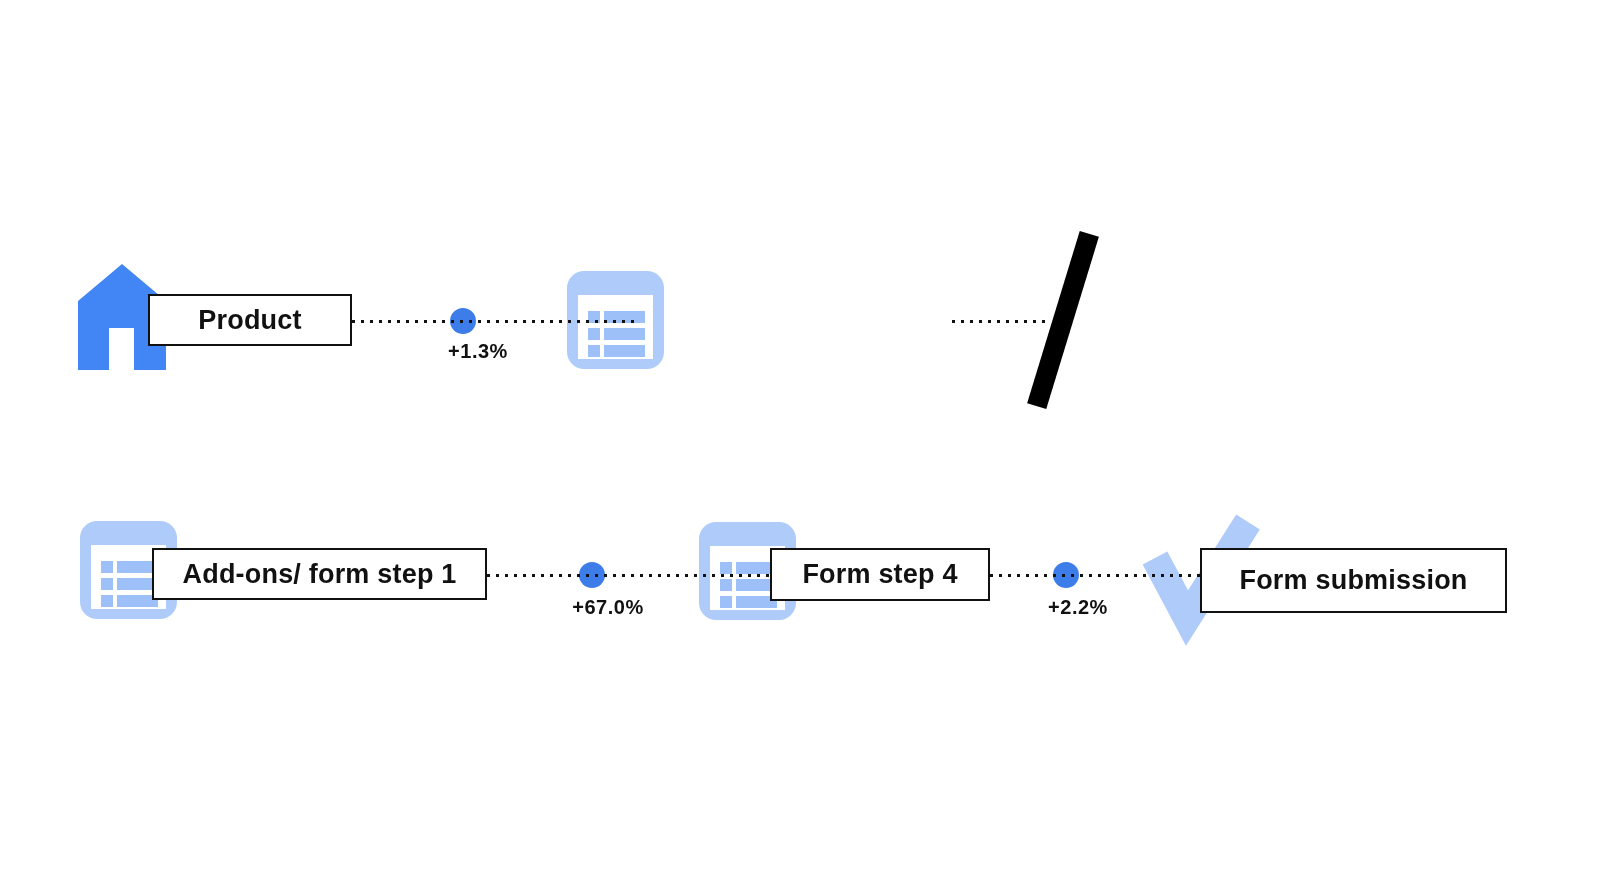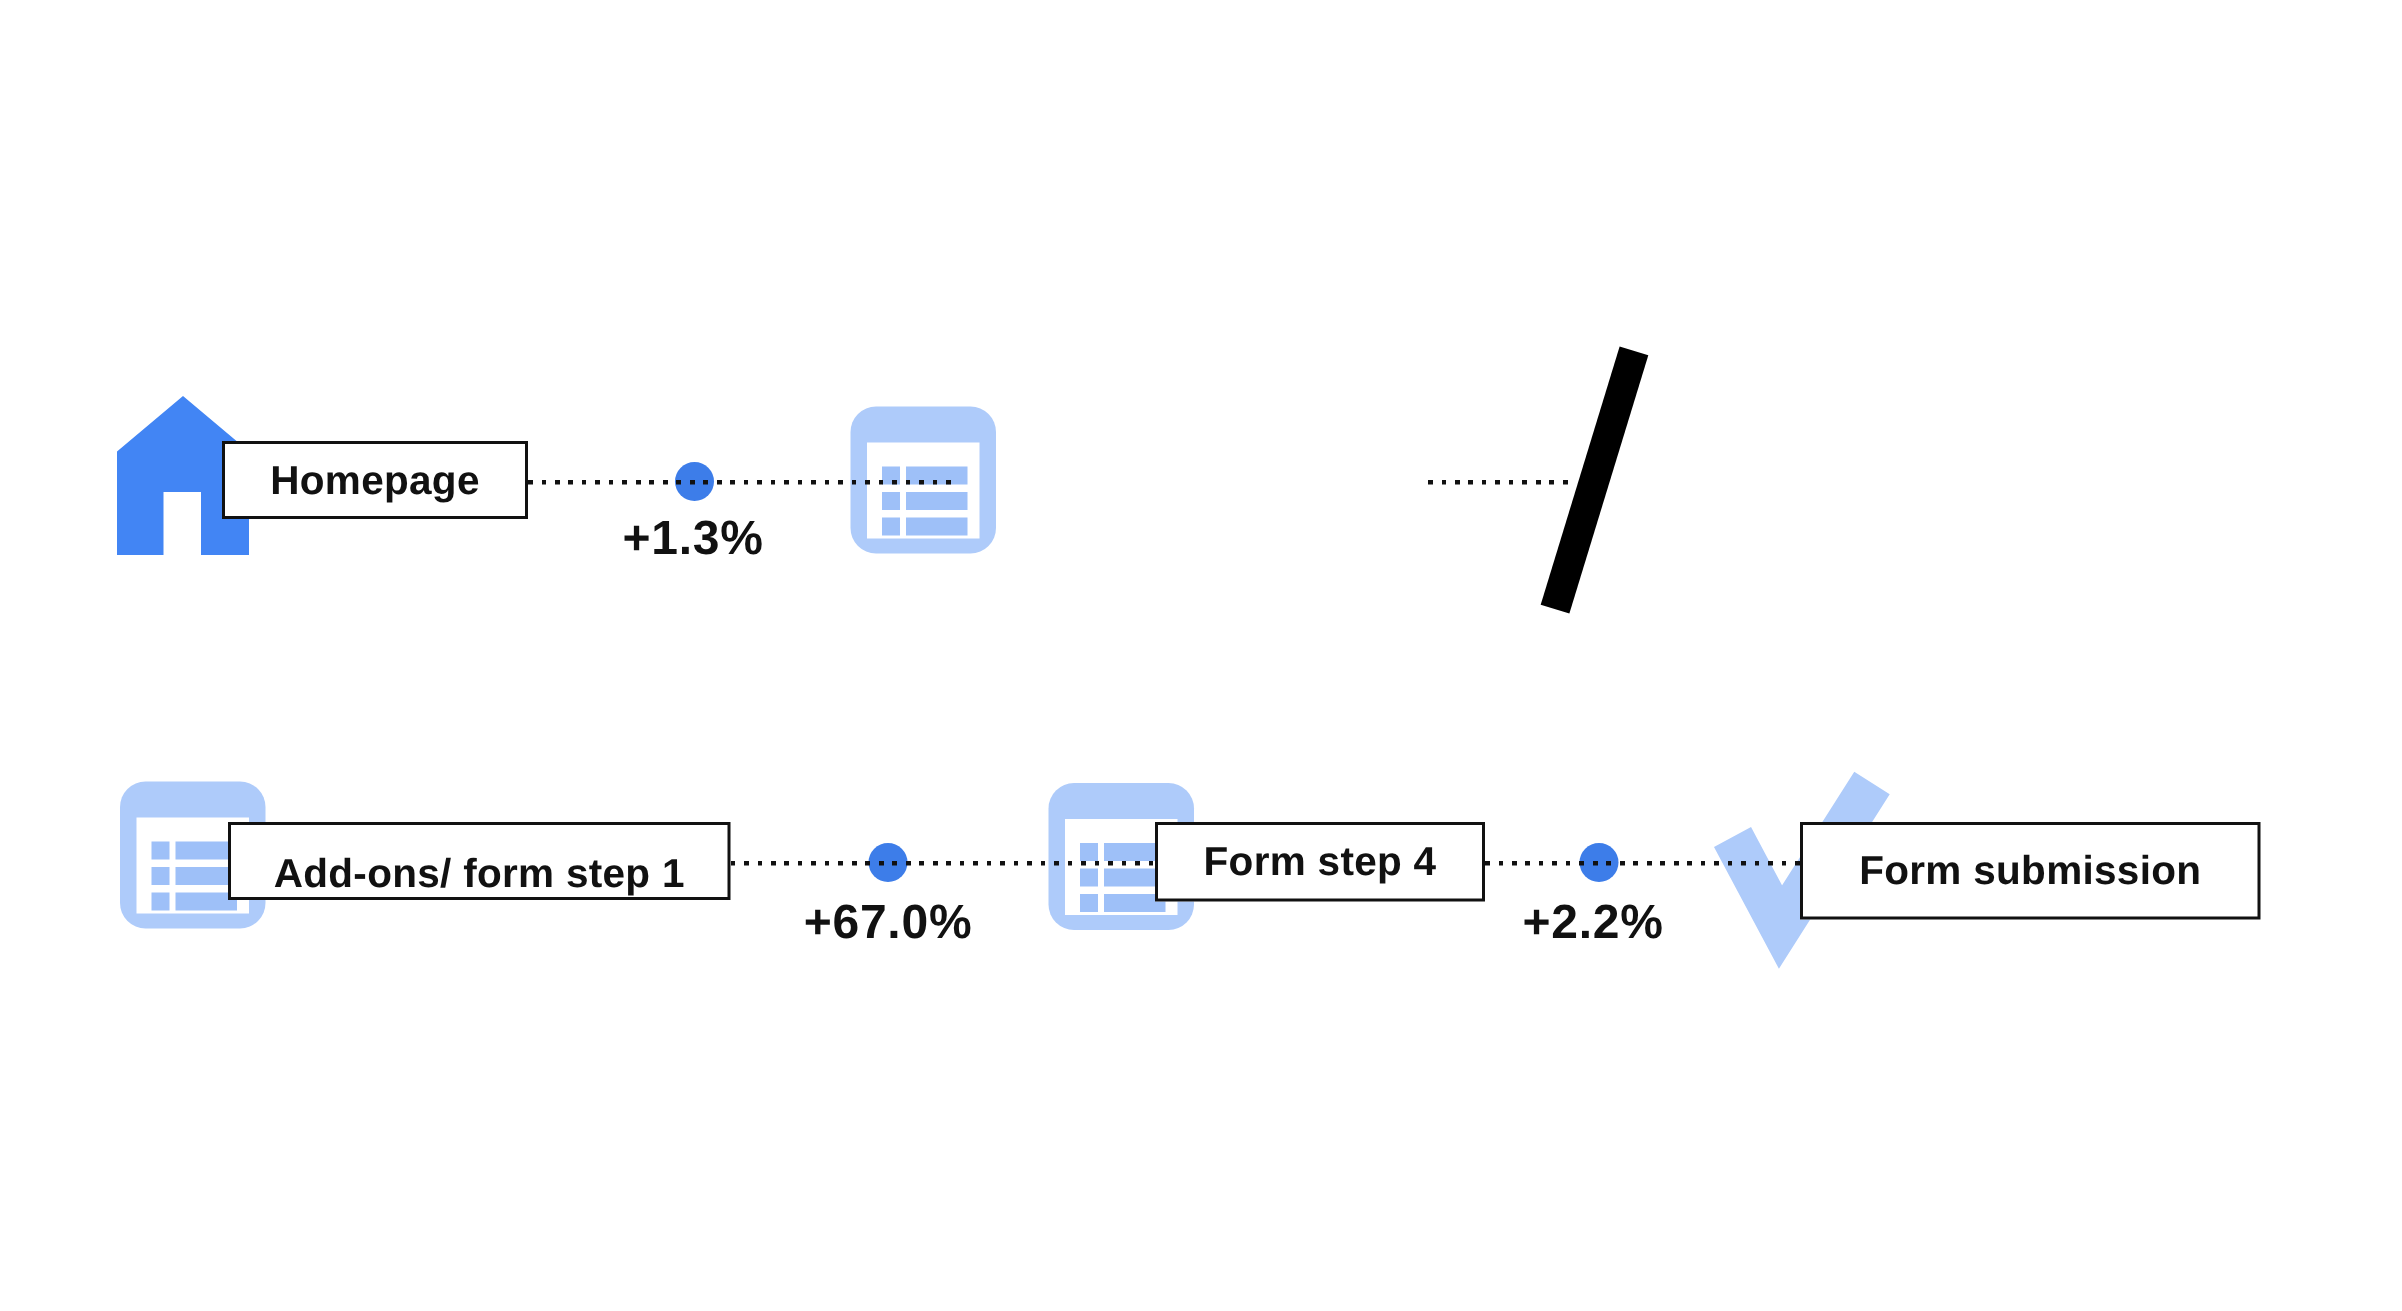--- a/index.html
+++ b/index.html
@@ -34,22 +34,22 @@
   
   .step-box{
     z-index:4;background:#fff;border:2px solid var(--ink);
     display:flex;align-items:center;justify-content:center;
     font-weight:700;font-size:27px;color:var(--ink);
     letter-spacing:0.2px;white-space:nowrap;
   }
   
   .delta{
     z-index:5;transform:translateX(-50%);
-    font-weight:700;font-size:32px;color:var(--ink);
-    letter-spacing:0.5px;white-space:nowrap;
+    font-weight:700;font-size:20px;color:var(--ink);
+    letter-spacing:0.5px;white-space:nowrap;margin-left:16px;
   }
   
   .slash{
     z-index:4;width:20px;height:180px;background:#000;
     transform:rotate(17deg);
   }
 </style>
 </head>
 <body>
 
@@ -76,21 +76,21 @@
 
   <div class="abs connector" style="left:352px;top:320px;width:288px;"></div>
 
   <div class="abs connector" style="left:952px;top:320px;width:98px;"></div>
 
   <div class="abs cdot" style="left:450px;top:308px;"></div>
 
   <div class="abs delta" style="left:462px;top:340px;">+1.3%</div>
 
   <div class="abs step-box" style="left:148px;top:294px;width:204px;height:52px;">
-    <span>Homepage</span>
+    <span>Product</span>
   </div>
 
 
   <div class="abs slash" style="left:1053px;top:230px;"></div>
 
   <div class="abs icon" style="left:80px;top:521px;">
     <svg width="97" height="98" viewBox="0 0 97 98">
       <rect x="0" y="0" width="97" height="98" rx="17" style="fill:var(--light-blue);"></rect>
       <rect x="11" y="24" width="75" height="64" fill="#ffffff"></rect>
       <rect x="21" y="40" width="12" height="12" style="fill:var(--row-blue);"></rect>
@@ -126,21 +126,21 @@
   <div class="abs connector" style="left:990px;top:574px;width:210px;"></div>
 
   <div class="abs cdot" style="left:579px;top:562px;"></div>
 
   <div class="abs delta" style="left:592px;top:596px;">+67.0%</div>
 
   <div class="abs cdot" style="left:1053px;top:562px;"></div>
 
   <div class="abs delta" style="left:1062px;top:596px;">+2.2%</div>
 
-  <div class="abs step-box" style="left:152px;top:548px;width:335px;height:52px;align-items:flex-end;">
+  <div class="abs step-box" style="left:152px;top:548px;width:335px;height:52px;">
     <span>Add-ons/ form step 1</span>
   </div>
 
   <div class="abs step-box" style="left:770px;top:548px;width:220px;height:53px;">
     <span>Form step 4</span>
   </div>
 
   <div class="abs step-box" style="left:1200px;top:548px;width:307px;height:65px;">
     <span>Form submission</span>
   </div>

